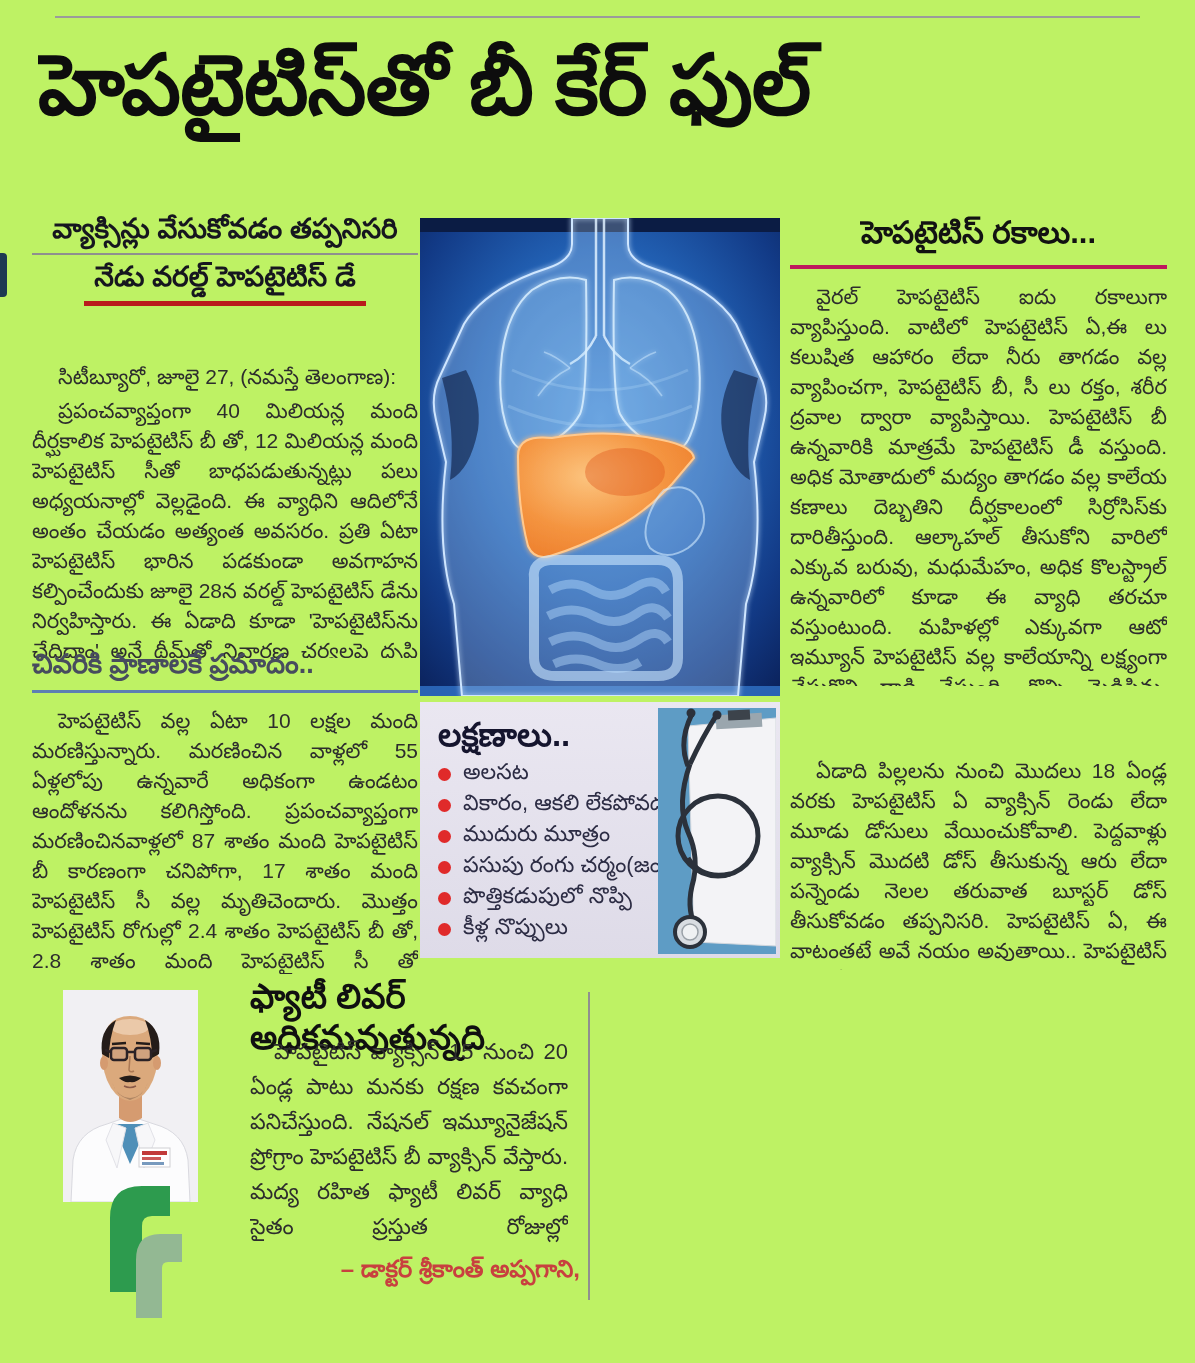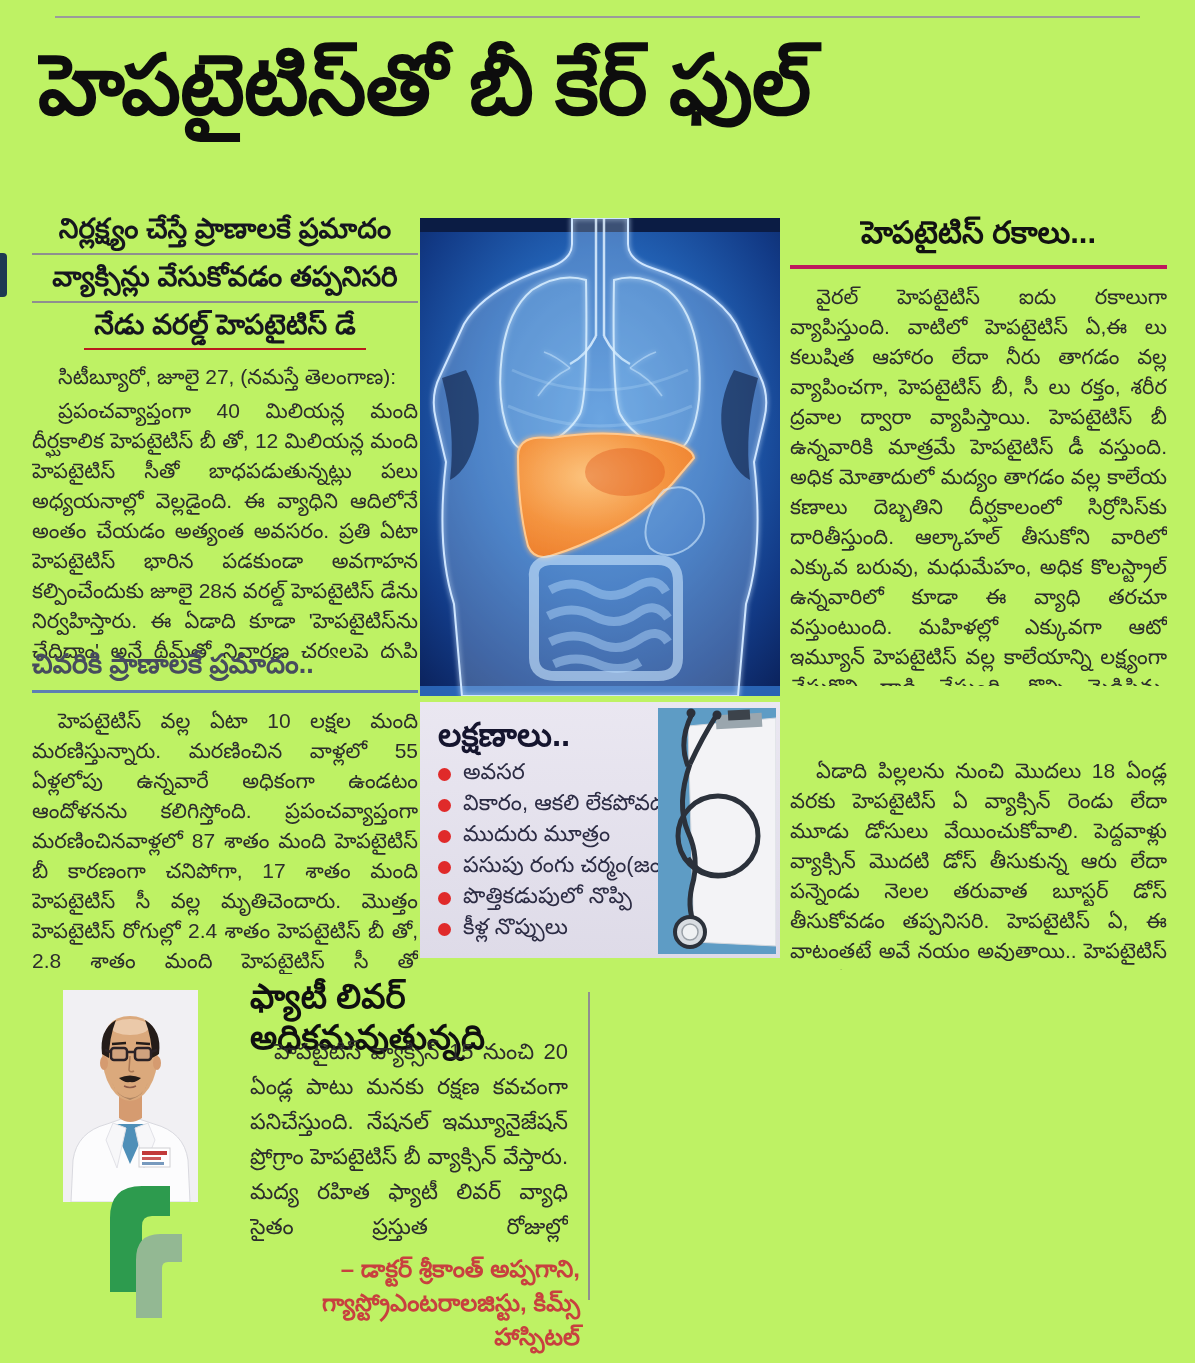--- a/index.html
+++ b/index.html
@@ -12,21 +12,21 @@
   .headline{position:absolute;left:38px;top:20px;width:1125px;margin:0;
             font-size:84px;font-weight:bold;color:#0d0d0d;line-height:1.55;
             letter-spacing:-1px;white-space:nowrap;overflow:hidden;}
 
   
   .left-col{position:absolute;left:32px;top:214px;width:386px;height:760px;}
   .deck{position:absolute;left:0;top:0;width:100%;}
   .subhead{font-size:28px;font-weight:bold;color:#16161f;text-align:center;
            padding-bottom:8px;border-bottom:2px solid #8f8f8f;margin-bottom:7px;line-height:1.1;}
   .subhead-last{border-bottom:none;}
-  .subhead-last span{display:inline-block;border-bottom:2px solid #b91c1c;padding:0 10px 8px;}
+  .subhead-last span{display:inline-block;border-bottom:5px solid #b91c1c;padding:0 10px 8px;}
   .body-txt{font-size:21px;line-height:30px;text-align:justify;color:#2d2d2d;margin:0;}
   .dateline{position:absolute;left:0;top:148px;width:100%;text-indent:26px;}
   .lpara1{position:absolute;left:0;top:182px;width:100%;height:262px;overflow:hidden;text-indent:26px;}
   .sec-head-left{position:absolute;left:0;top:436px;width:100%;margin:0;
                  font-size:27px;font-weight:bold;color:#474c5e;
                  padding-bottom:10px;border-bottom:3px solid #5d7fb3;line-height:1.1;}
   .lpara2{position:absolute;left:0;top:492px;width:100%;height:268px;overflow:hidden;text-indent:26px;}
 
   
   .body-figure{position:absolute;left:420px;top:218px;width:360px;height:478px;margin:0;}
@@ -69,21 +69,20 @@
 
 <div class="page">
 
   <div class="top-rule"></div>
   <div class="edge-mark"></div>
 
   <h1 class="headline">హెపటైటిస్‌తో బీ కేర్ ఫుల్</h1>
 
   <section class="left-col">
     <div class="deck">
-      <div class="subhead">నిర్లక్ష్యం చేస్తే ప్రాణాలకే ప్రమాదం</div>
       <div class="subhead">వ్యాక్సిన్లు వేసుకోవడం తప్పనిసరి</div>
       <div class="subhead subhead-last"><span>నేడు వరల్డ్ హెపటైటిస్ డే</span></div>
     </div>
     <p class="body-txt dateline">సిటీబ్యూరో, జూలై 27, (నమస్తే తెలంగాణ):</p>
     <p class="body-txt lpara1">ప్రపంచవ్యాప్తంగా 40 మిలియన్ల మంది దీర్ఘకాలిక హెపటైటిస్ బీ తో, 12 మిలియన్ల మంది హెపటైటిస్ సీతో బాధపడుతున్నట్లు పలు అధ్యయనాల్లో వెల్లడైంది. ఈ వ్యాధిని ఆదిలోనే అంతం చేయడం అత్యంత అవసరం. ప్రతి ఏటా హెపటైటిస్ భారిన పడకుండా అవగాహన కల్పించేందుకు జూలై 28న వరల్డ్ హెపటైటిస్ డేను నిర్వహిస్తారు. ఈ ఏడాది కూడా 'హెపటైటిస్‌ను ఛేదిద్దాం' అనే థీమ్‌తో నివారణ చర్యలపై దృష్టి సారించాలని పిలుపునిస్తున్నారు.</p>
     <h3 class="sec-head-left">చివరికి ప్రాణాలకే ప్రమాదం..</h3>
     <p class="body-txt lpara2">హెపటైటిస్ వల్ల ఏటా 10 లక్షల మంది మరణిస్తున్నారు. మరణించిన వాళ్లలో 55 ఏళ్లలోపు ఉన్నవారే అధికంగా ఉండటం ఆందోళనను కలిగిస్తోంది. ప్రపంచవ్యాప్తంగా మరణించినవాళ్లలో 87 శాతం మంది హెపటైటిస్ బీ కారణంగా చనిపోగా, 17 శాతం మంది హెపటైటిస్ సీ వల్ల మృతిచెందారు. మొత్తం హెపటైటిస్ రోగుల్లో 2.4 శాతం హెపటైటిస్ బీ తో, 2.8 శాతం మంది హెపటైటిస్ సీ తో బాధపడుతున్నట్లు పలు అధ్యయనాలు వెల్లడించాయి.</p>
   </section>
 
   <figure class="body-figure">
@@ -158,21 +157,21 @@
         </g>
       </g>
     </svg>
   </figure>
 
   <section class="symptoms">
     <h2 class="symptoms-heading">లక్షణాలు..</h2>
     <ul class="symptoms-list">
       <li class="symptom">
           <span class="bullet"></span>
-          <span>అవసర</span>
+          <span>అలసట</span>
         </li>
       <li class="symptom">
           <span class="bullet"></span>
           <span>వికారం, ఆకలి లేకపోవడం</span>
         </li>
       <li class="symptom">
           <span class="bullet"></span>
           <span>ముదురు మూత్రం</span>
         </li>
       <li class="symptom">
@@ -257,17 +256,16 @@
     <svg viewBox="0 0 95 142" xmlns="http://www.w3.org/2000/svg">
       <path d="M20,116 L20,42 Q20,10 52,10 L80,10 L80,40 L62,40 Q52,40 52,50 L52,116 Z" fill="#2d9b4e"></path>
       <path d="M46,142 L46,84 Q46,58 70,58 L92,58 L92,86 L78,86 Q72,86 72,92 L72,142 Z" fill="#93b893"></path>
     </svg>
   </div>
 
   <h2 class="bottom-heading">ఫ్యాటీ లివర్ అధికమవుతున్నది</h2>
   <p class="body-txt bottom-para">హెపటైటిస్ వ్యాక్సిన్ 15 నుంచి 20 ఏండ్ల పాటు మనకు రక్షణ కవచంగా పనిచేస్తుంది. నేషనల్ ఇమ్యూనైజేషన్ ప్రోగ్రాం హెపటైటిస్ బీ వ్యాక్సిన్ వేస్తారు. మద్య రహిత ఫ్యాటీ లివర్ వ్యాధి సైతం ప్రస్తుత రోజుల్లో అధికమవుతున్నది. జీవన శైలిలో మార్పులు రావడం అత్యంత ముఖ్యం. స్థూలకాయాన్ని తగ్గించేందుకు జాగ్రత్తలు తీసుకోవడం అత్యంత అవసరం.</p>
   <div class="byline">
     <div>– డాక్టర్ శ్రీకాంత్ అప్పగాని,</div>
-    <div>గ్యాస్ట్రోఎంటరాలజిస్టు, కిమ్స్ హాస్పిటల్</div>
   </div>
   <div class="vrule"></div>
 
 </div>
 
 </body></html>

